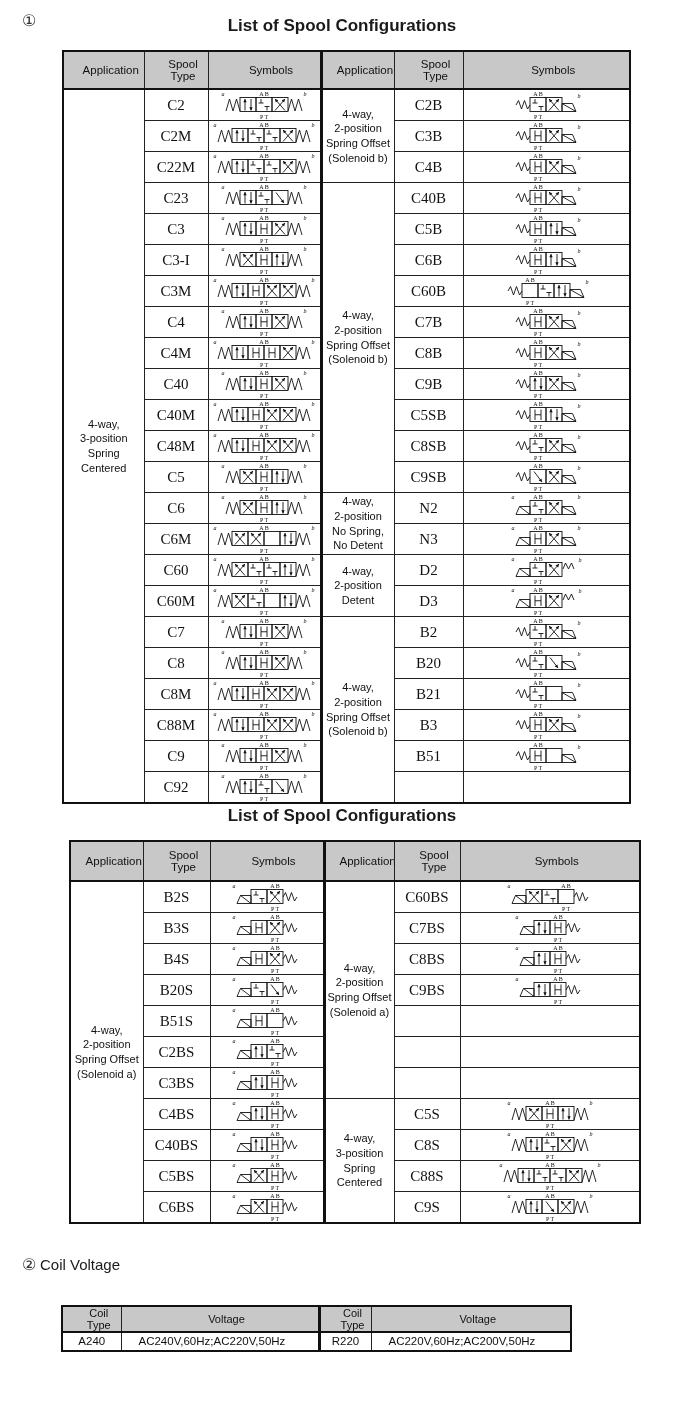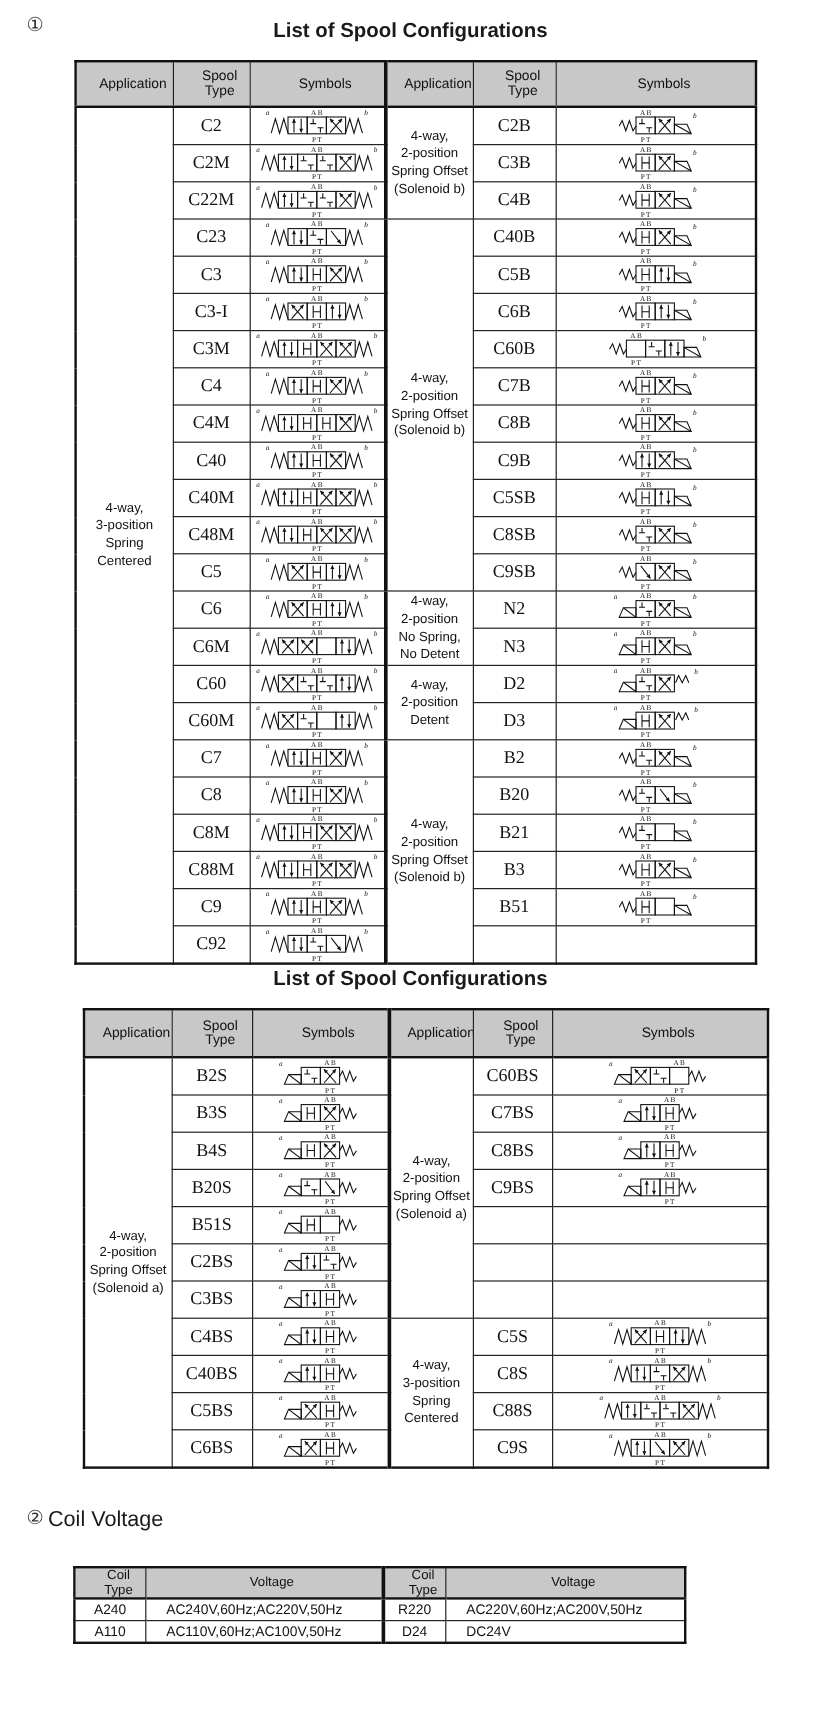--- a/index.html
+++ b/index.html
@@ -5,21 +5,21 @@
   html,body{margin:0;padding:0;background:#fff;}
   .page{position:relative;width:696px;height:1424px;background:#ffffff;
         font-family:"Liberation Sans",sans-serif;color:#111;overflow:hidden;}
   .sec-num{position:absolute;font-size:16px;color:#333;}
   #num1{left:22px;top:11px;}
   #num2{left:22px;top:1255px;}
   .big-title{position:absolute;left:0;width:684px;text-align:center;
              font-weight:bold;font-size:17px;color:#1a1a1a;}
   #title1{top:16px;}
   #title2{top:806px;}
-  #coil-head{position:absolute;left:40px;top:1256px;font-size:18px;color:#1a1a1a;}
+  #coil-head{position:absolute;left:40px;top:1256px;font-size:15px;color:#1a1a1a;}
 
   table{border-collapse:collapse;table-layout:fixed;position:absolute;
         background:#fff;}
   #t1{left:62px;top:50px;width:567px;}
   #t2{left:69px;top:840px;width:570px;}
   #t3{left:61px;top:1305px;width:509px;}
   th,td{border:1px solid #222;padding:0;overflow:hidden;}
   table{border:2px solid #111;}
   th{background:#c8c8c8;font-weight:normal;font-size:11.5px;color:#111;
      border-bottom:2px solid #111;padding-left:14px;}
@@ -1667,21 +1667,15 @@
           <th>Voltage</th>
         </tr>
       </thead>
       <tbody>
         <tr>
           <td class="ct">A240</td>
           <td class="vol">AC240V,60Hz;AC220V,50Hz</td>
           <td class="ct mid">R220</td>
           <td class="vol">AC220V,60Hz;AC200V,50Hz</td>
         </tr>
-        <tr>
-          <td class="ct">A110</td>
-          <td class="vol">AC110V,60Hz;AC100V,50Hz</td>
-          <td class="ct mid">D24</td>
-          <td class="vol">DC24V</td>
-        </tr>
       </tbody>
     </table>
 </div>
 
 </body></html>

